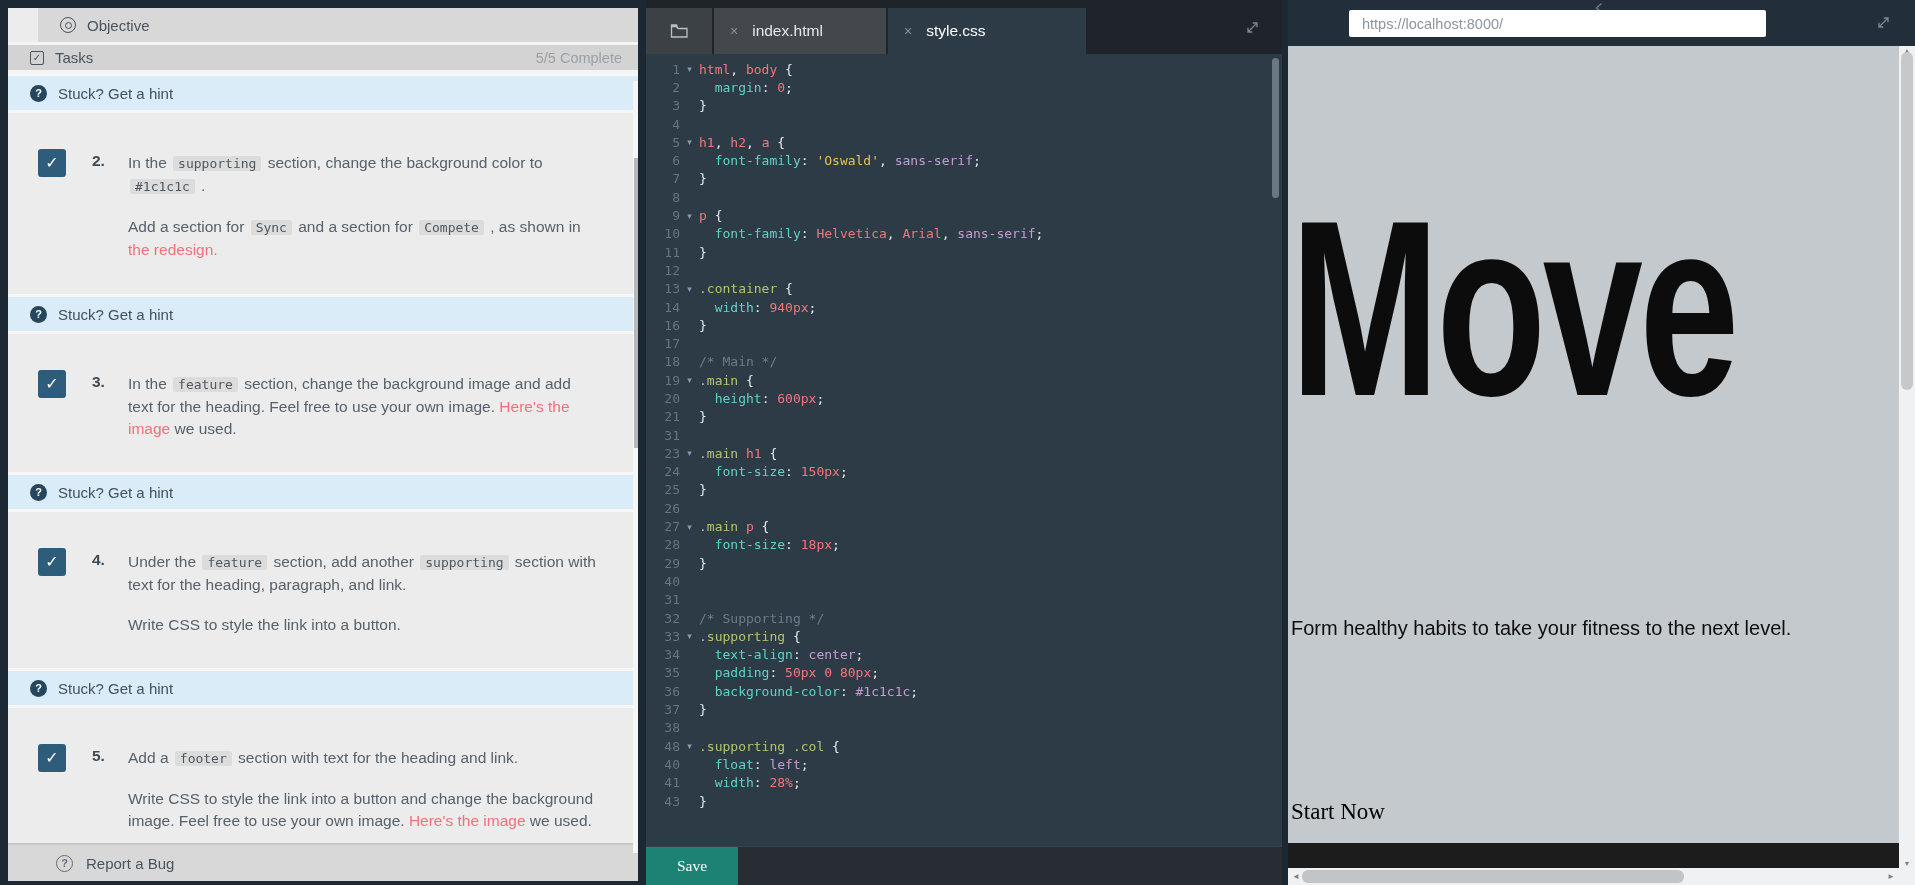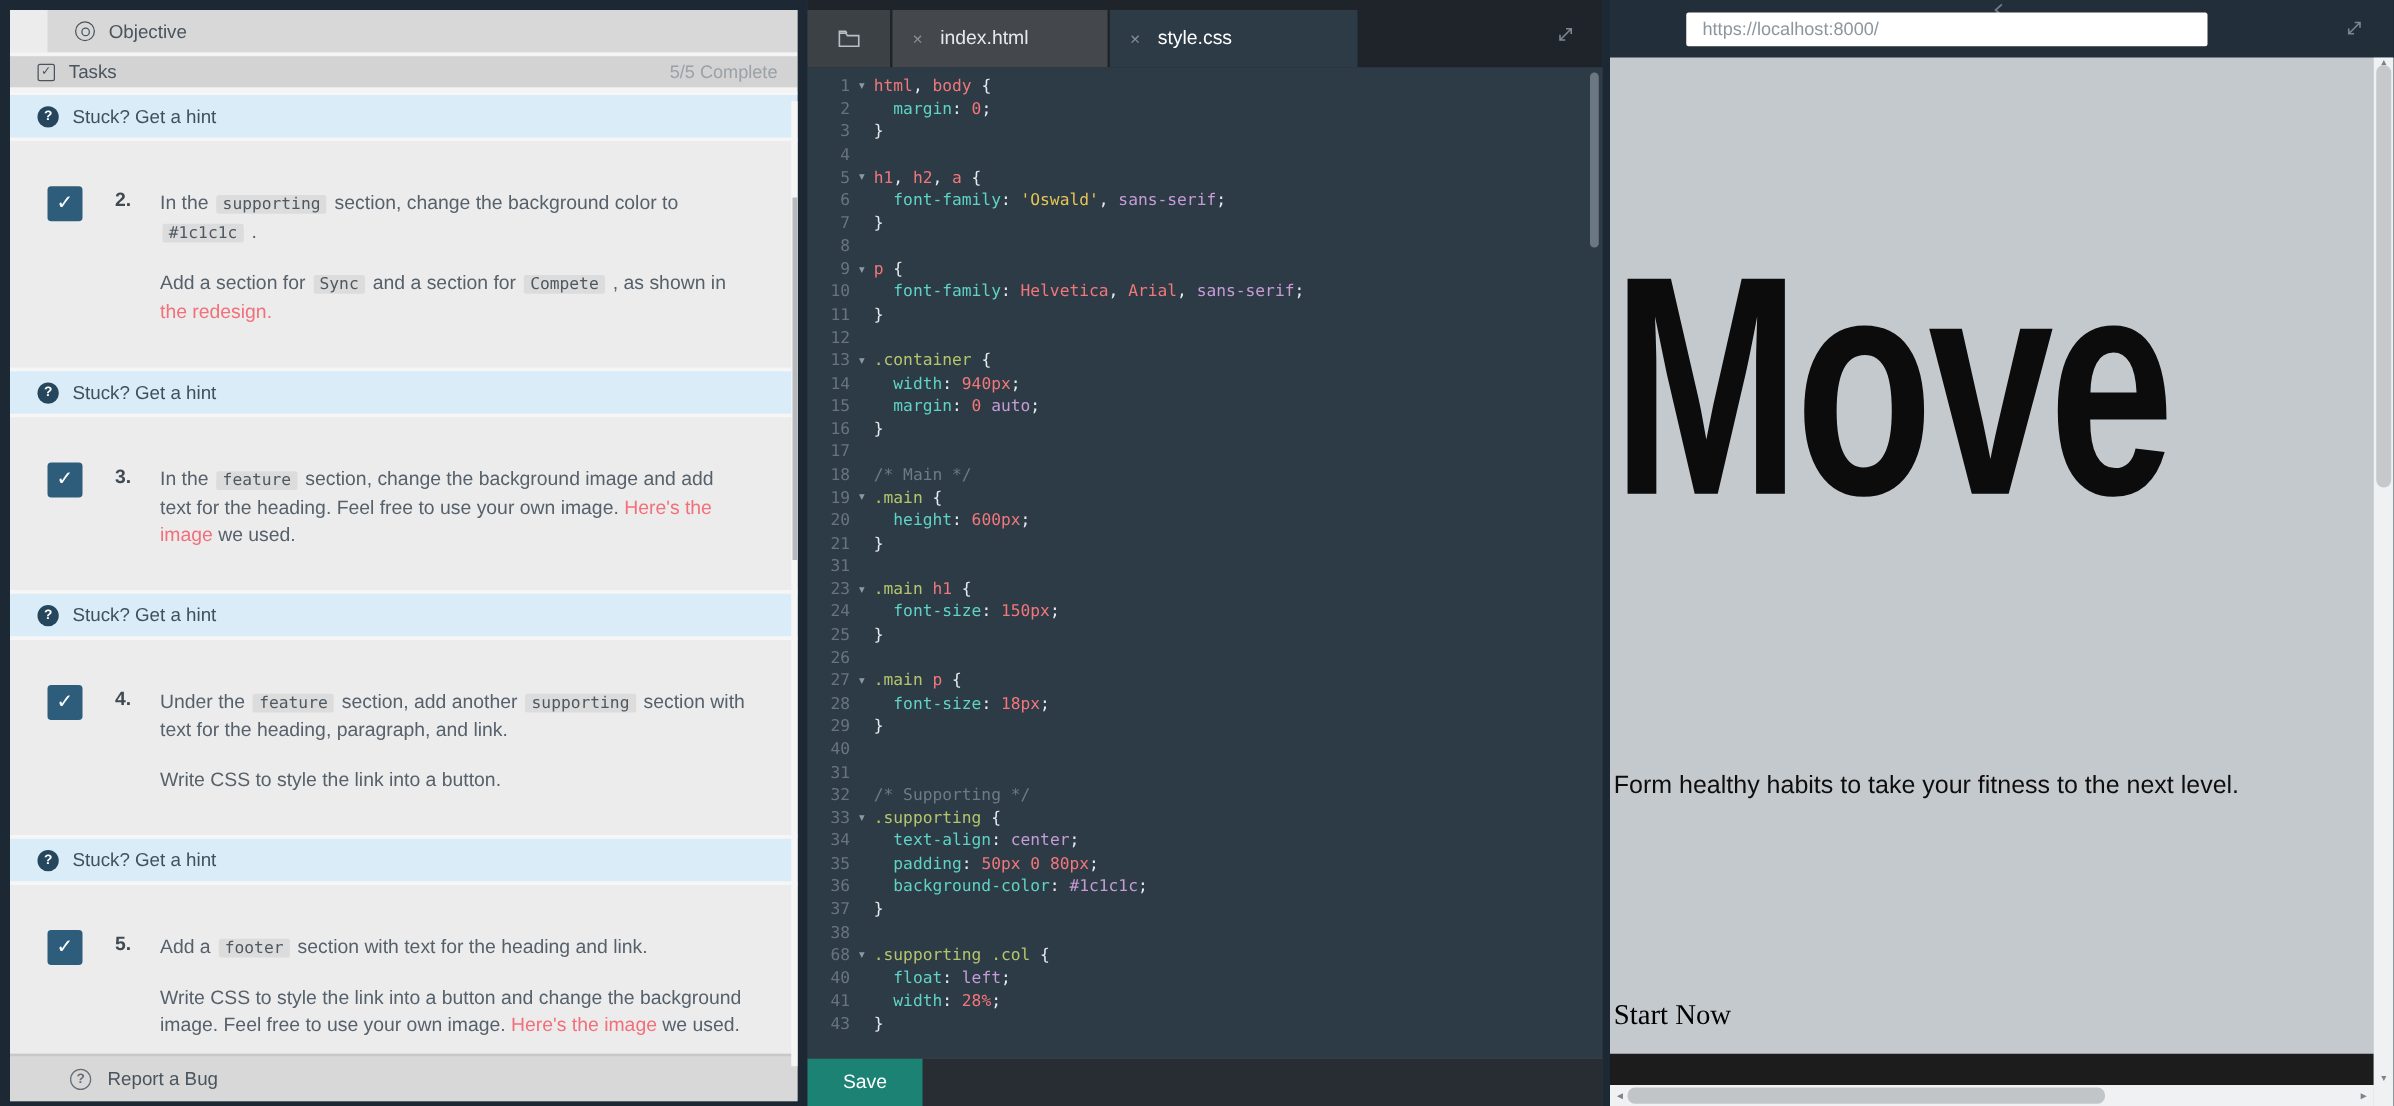--- a/index.html
+++ b/index.html
@@ -60,21 +60,21 @@
   .cl { height:18.3px; display:flex; align-items:center; }
   .ln { width:34px; text-align:right; color:#68757f; flex:none; }
   .fold { width:19px; text-align:center; color:#8b99a5; font-size:9px; flex:none; font-family:"DejaVu Sans", sans-serif; }
   .lc { white-space:pre; color:#e6ebf0; }
   .tk-pun { color:#e6ebf0; } .tk-el { color:#f2777a; } .tk-cls { color:#b5c56b; }
   .tk-prop { color:#5fd3c4; } .tk-num { color:#f2777a; } .tk-str { color:#e6c455; }
   .tk-kw { color:#c79bd6; } .tk-com { color:#6b7b88; }
   .ed-scroll-thumb { position:absolute; right:3px; top:58px; width:7px; height:140px;
                      background:#8e99a3; opacity:.65; border-radius:4px; }
   .ed-bottom { position:absolute; left:0; bottom:0; width:100%; height:39px; background:#282d33;
-               border-top:1px solid #3a424b; display:flex; }
+               border-top:1px solid #3a424b; display:flex;font-family:Liberation Serif, serif; }
   .save-btn { width:92px; height:100%; background:#1b8274; color:#fff; font-size:15.5px;
               display:flex; align-items:center; justify-content:center; cursor:pointer; }
 
   
   .browser-panel { position:absolute; left:1288px; top:0; width:627px; height:885px; background:#222e3a; }
   .btoolbar { position:absolute; left:0; top:0; width:100%; height:46px; display:flex; align-items:center;flex-direction:column; }
   .nav-ico { width:26px; text-align:center; }
   .url-field { position:absolute; left:61px; top:10px; width:417px; height:27px; background:#fff;
                border-radius:2px; display:flex; align-items:center; padding-left:13px;
                color:#8d959d; font-size:14.5px; }
@@ -278,25 +278,20 @@
             <span class="ln">13</span>
             <span class="fold">▾</span>
             <span class="lc"><span class="tk-cls">.container</span><span class="tk-pun"> {</span></span>
           </div>
           <div class="cl">
             <span class="ln">14</span>
             <span class="fold"></span>
             <span class="lc"><span class="tk-pun">  </span><span class="tk-prop">width</span><span class="tk-pun">: </span><span class="tk-num">940px</span><span class="tk-pun">;</span></span>
           </div>
           <div class="cl">
-            <span class="ln">15</span>
-            <span class="fold"></span>
-            <span class="lc"><span class="tk-pun">  </span><span class="tk-prop">margin</span><span class="tk-pun">: </span><span class="tk-num">0</span><span class="tk-pun"> </span><span class="tk-kw">auto</span><span class="tk-pun">;</span></span>
-          </div>
-          <div class="cl">
             <span class="ln">16</span>
             <span class="fold"></span>
             <span class="lc"><span class="tk-pun">}</span></span>
           </div>
           <div class="cl">
             <span class="ln">17</span>
             <span class="fold"></span>
             <span class="lc"></span>
           </div>
           <div class="cl">
@@ -398,21 +393,21 @@
             <span class="ln">37</span>
             <span class="fold"></span>
             <span class="lc"><span class="tk-pun">}</span></span>
           </div>
           <div class="cl">
             <span class="ln">38</span>
             <span class="fold"></span>
             <span class="lc"></span>
           </div>
           <div class="cl">
-            <span class="ln">68</span>
+            <span class="ln">48</span>
             <span class="fold">▾</span>
             <span class="lc"><span class="tk-cls">.supporting</span><span class="tk-pun"> </span><span class="tk-cls">.col</span><span class="tk-pun"> {</span></span>
           </div>
           <div class="cl">
             <span class="ln">40</span>
             <span class="fold"></span>
             <span class="lc"><span class="tk-pun">  </span><span class="tk-prop">float</span><span class="tk-pun">: </span><span class="tk-kw">left</span><span class="tk-pun">;</span></span>
           </div>
           <div class="cl">
             <span class="ln">41</span>

